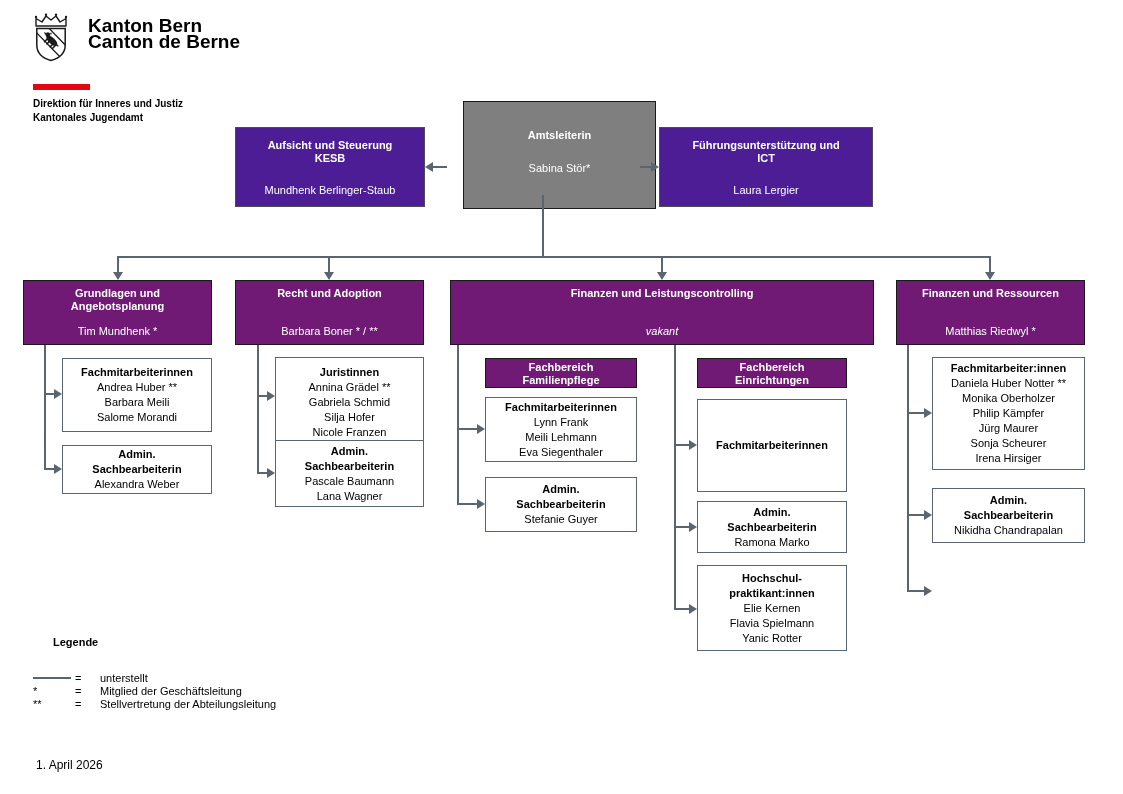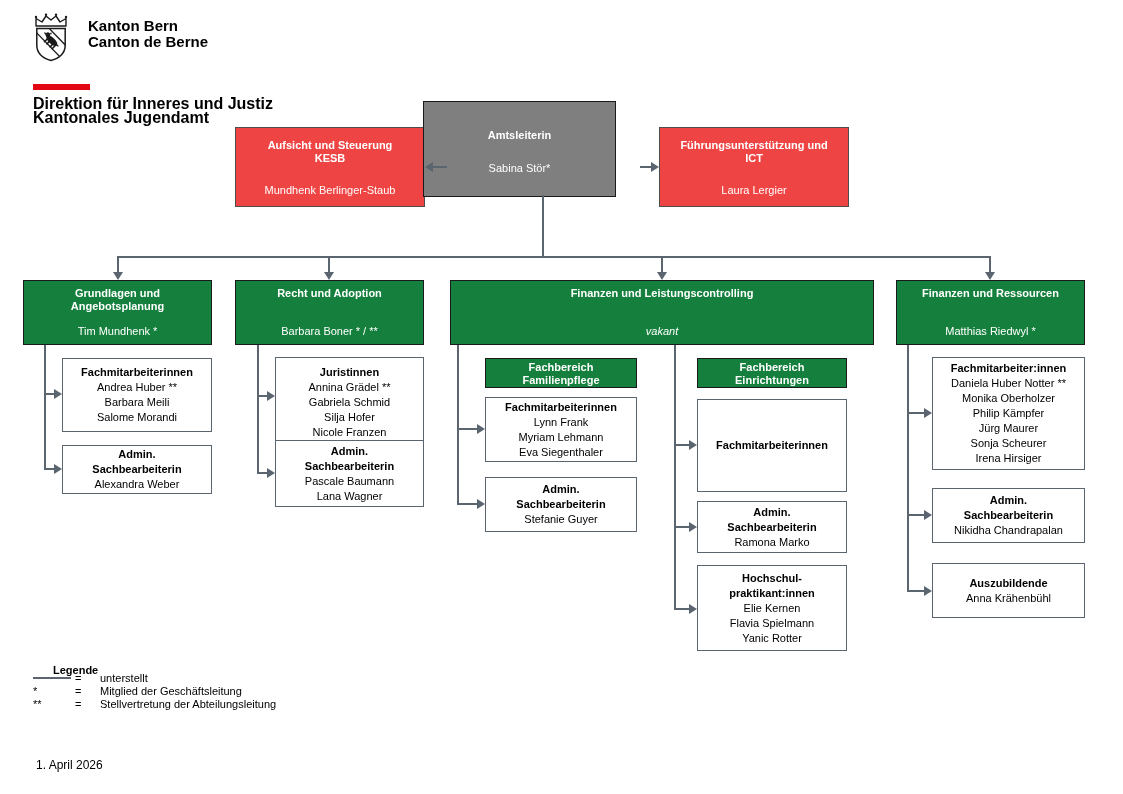--- a/index.html
+++ b/index.html
@@ -2,28 +2,28 @@
 <html><head>
 <meta charset="utf-8">
 <style>
   html,body{margin:0;padding:0;background:#fff;}
   .page{
     position:relative;width:1123px;height:794px;background:#ffffff;overflow:hidden;
     font-family:"Liberation Sans","DejaVu Sans",sans-serif;color:#000;
   }
   .abs{position:absolute;}
   
-  .brand{font-size:15px;font-weight:bold;line-height:16px;white-space:pre-line;}
+  .brand{font-size:19px;font-weight:bold;line-height:16px;white-space:pre-line;}
   .redbar{background:#e30613;}
-  .orgtitle{font-size:16px;font-weight:bold;line-height:14px;white-space:pre-line;}
+  .orgtitle{font-size:10px;font-weight:bold;line-height:14px;white-space:pre-line;}
   
   .box{position:absolute;box-sizing:border-box;display:flex;flex-direction:column;align-items:center;text-align:center;}
   .box-dark{background:#7f7f7f;border:1px solid #1a1a1a;color:#fff;}
-  .box-light{background:#ef4444;border:1px solid #4d4d4d;color:#fff;}
-  .box-med{background:#15803d;border:1px solid #1a1a1a;color:#fff;}
+  .box-light{background:#4c1d95;border:1px solid #4d4d4d;color:#fff;}
+  .box-med{background:#701a75;border:1px solid #1a1a1a;color:#fff;}
   .box-leaf{background:#fff;border:1.5px solid #5b6570;color:#000;justify-content:center;}
   .btitle{font-size:11px;font-weight:bold;line-height:13px;white-space:pre-line;}
   .bname{font-size:11px;line-height:13px;white-space:pre-line;}
   .italic{font-style:italic;}
   .ltitle{font-size:11px;font-weight:bold;line-height:15px;white-space:pre-line;}
   .lnames{font-size:11px;line-height:15px;}
   .leader{padding-top:27px;}
   .leader .bname{margin-top:20px;}
   .sidebox{justify-content:space-between;padding:11px 4px 9px 4px;}
   .dept{justify-content:space-between;padding:6px 4px 6px 4px;}
@@ -80,26 +80,26 @@
   <div class="abs redbar" style="left:33px;top:84px;width:57px;height:6px;"></div>
   <div class="abs orgtitle" style="left:33px;top:97px;">Direktion für Inneres und Justiz
 Kantonales Jugendamt</div>
 
   <div class="box box-light sidebox" style="left:235px;top:127px;width:190px;height:80px;">
     <div class="btitle">Aufsicht und Steuerung
 KESB</div>
     <div class="bname">Mundhenk Berlinger-Staub</div>
   </div>
 
-  <div class="box box-dark leader" style="left:423px;top:101px;width:193px;height:96px;">
+  <div class="box box-dark leader" style="left:463px;top:101px;width:193px;height:108px;">
     <div class="btitle">Amtsleiterin</div>
     <div class="bname">Sabina Stör*</div>
   </div>
 
-  <div class="box box-light sidebox" style="left:659px;top:127px;width:190px;height:80px;">
+  <div class="box box-light sidebox" style="left:659px;top:127px;width:214px;height:80px;">
     <div class="btitle">Führungsunterstützung und
 ICT</div>
     <div class="bname">Laura Lergier</div>
   </div>
 
   <div class="ln" style="left:433px;top:166px;width:14px;height:2px;"></div>
   <div class="tri tri-l" style="left:425px;top:162px;"></div>
   <div class="ln" style="left:640px;top:166px;width:11px;height:2px;"></div>
   <div class="tri tri-r" style="left:651px;top:162px;"></div>
 
@@ -185,21 +185,21 @@
   <div class="tri tri-r" style="left:477px;top:499px;"></div>
 
   <div class="box box-med fbhead" style="left:485px;top:358px;width:152px;height:30px;">
     <div class="btitle">Fachbereich
 Familienpflege</div>
   </div>
   <div class="box box-leaf" style="left:485px;top:397px;width:152px;height:65px;">
     <div class="ltitle">Fachmitarbeiterinnen</div>
     <div class="lnames">
         <div>Lynn Frank</div>
-        <div>Myriam Lehmann</div>
+        <div>Meili Lehmann</div>
         <div>Eva Siegenthaler</div>
       </div>
   </div>
   <div class="box box-leaf" style="left:485px;top:477px;width:152px;height:55px;">
     <div class="ltitle">Admin.
 Sachbearbeiterin</div>
     <div class="lnames">
         <div>Stefanie Guyer</div>
       </div>
   </div>
@@ -255,28 +255,22 @@
         <div>Irena Hirsiger</div>
       </div>
   </div>
   <div class="box box-leaf" style="left:932px;top:488px;width:153px;height:55px;">
     <div class="ltitle">Admin.
 Sachbearbeiterin</div>
     <div class="lnames">
         <div>Nikidha Chandrapalan</div>
       </div>
   </div>
-  <div class="box box-leaf" style="left:932px;top:563px;width:153px;height:55px;">
-    <div class="ltitle">Auszubildende</div>
-    <div class="lnames">
-        <div>Anna Krähenbühl</div>
-      </div>
-  </div>
-
-  <div class="abs legend-head" style="left:33px;top:664px;padding-left:20px;">Legende</div>
+
+  <div class="abs legend-head" style="left:33px;top:636px;padding-left:20px;">Legende</div>
 
   <div class="legend-row" style="left:33px;top:672px;width:320px;height:13px;">
     <span class="legend-sym">
         <span class="legend-line"></span>
       </span>
     <span class="legend-eq">=</span>
     <span class="legend-text">unterstellt</span>
   </div>
   <div class="legend-row" style="left:33px;top:685px;width:320px;height:13px;">
     <span class="legend-sym">*</span>

